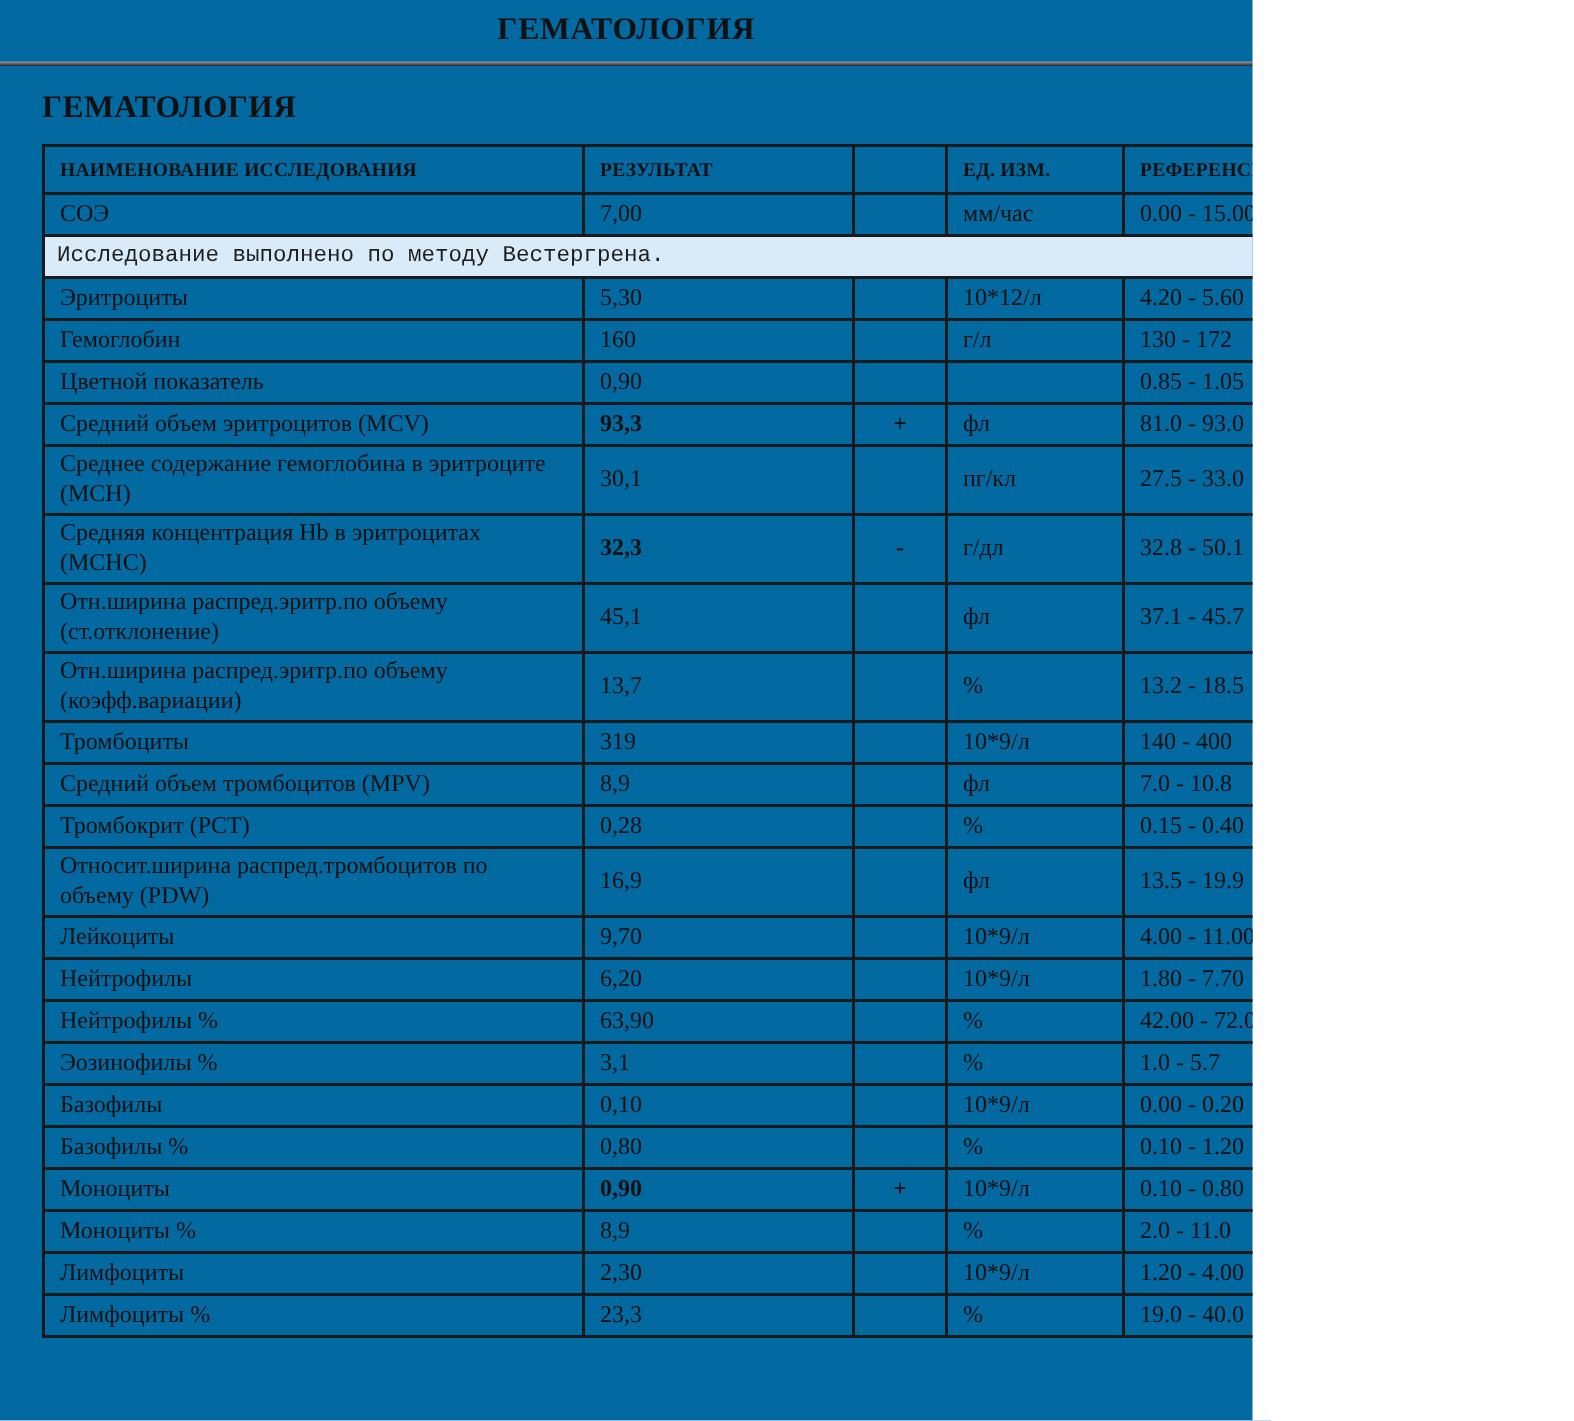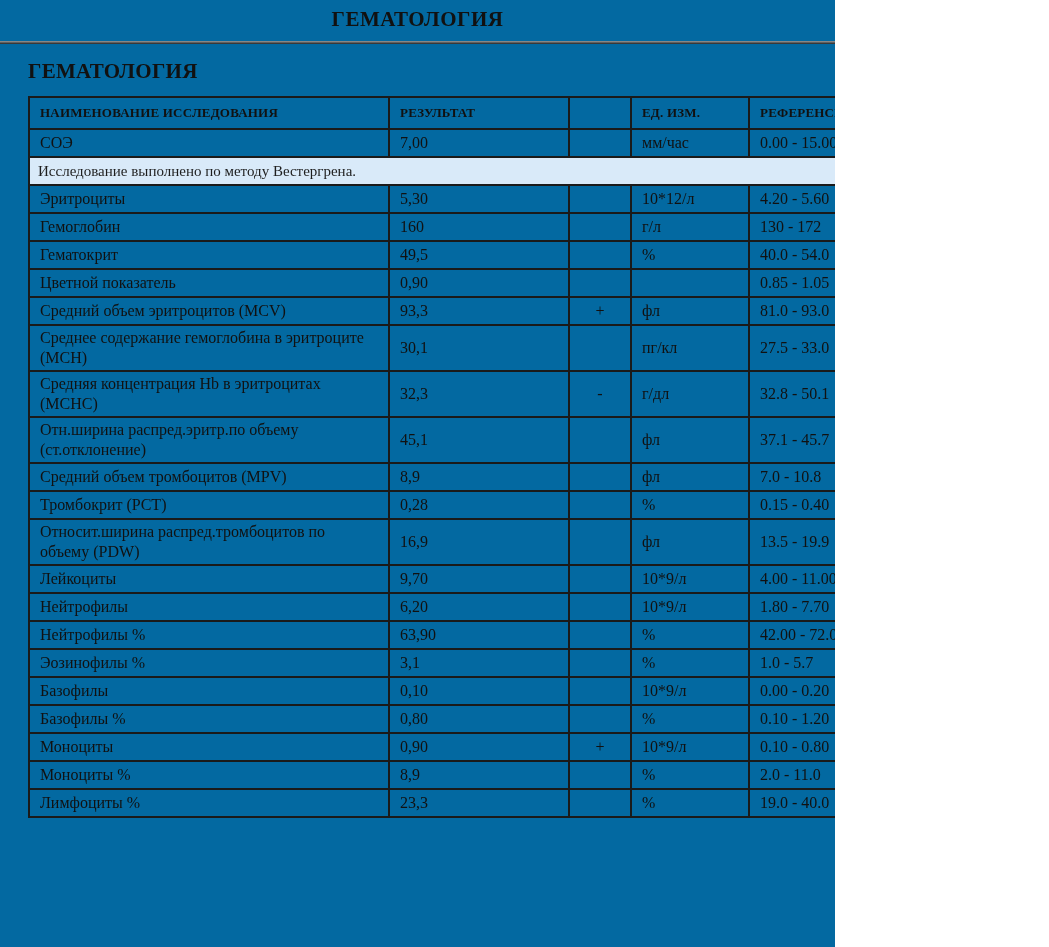--- a/index.html
+++ b/index.html
@@ -57,26 +57,26 @@
     letter-spacing: 0.2px;
   }
   table.lab td {
     height: 22px;
   }
   td.result-cell { padding-left: 12px; }
   td.flag-cell   { text-align: center; padding: 2px 2px; }
   td.ref-cell    { padding-left: 12px; }
   tr.note-row td {
     background: #d9eaf9;
-    font-family: Liberation Serif, serif;
+    font-family: Liberation Mono, monospace;
     font-size: 15px;
     color: #1e1e1e;
     padding-left: 8px;
   }
-  .bold { font-weight: normal; }
+  .bold { font-weight: bold; }
 </style>
 </head>
 <body>
 
 <div class="page">
 
   <div class="top-title">ГЕМАТОЛОГИЯ</div>
 
   <div class="rule"></div>
 
@@ -118,27 +118,20 @@
           <td class="ref-cell">4.20 - 5.60</td>
         </tr>
         <tr>
           <td class="name-cell">Гемоглобин</td>
           <td class="result-cell">160</td>
           <td class="flag-cell"></td>
           <td class="unit-cell">г/л</td>
           <td class="ref-cell">130 - 172</td>
         </tr>
         <tr>
-          <td class="name-cell">Гематокрит</td>
-          <td class="result-cell">49,5</td>
-          <td class="flag-cell"></td>
-          <td class="unit-cell">%</td>
-          <td class="ref-cell">40.0 - 54.0</td>
-        </tr>
-        <tr>
           <td class="name-cell">Цветной показатель</td>
           <td class="result-cell">0,90</td>
           <td class="flag-cell"></td>
           <td class="unit-cell"></td>
           <td class="ref-cell">0.85 - 1.05</td>
         </tr>
         <tr>
           <td class="name-cell">Средний объем эритроцитов (MCV)</td>
           <td class="result-cell bold">93,3</td>
           <td class="flag-cell bold">+</td>
@@ -160,20 +153,34 @@
           <td class="ref-cell">32.8 - 50.1</td>
         </tr>
         <tr>
           <td class="name-cell">Отн.ширина распред.эритр.по объему (ст.отклонение)</td>
           <td class="result-cell">45,1</td>
           <td class="flag-cell"></td>
           <td class="unit-cell">фл</td>
           <td class="ref-cell">37.1 - 45.7</td>
         </tr>
         <tr>
+          <td class="name-cell">Отн.ширина распред.эритр.по объему (коэфф.вариации)</td>
+          <td class="result-cell">13,7</td>
+          <td class="flag-cell"></td>
+          <td class="unit-cell">%</td>
+          <td class="ref-cell">13.2 - 18.5</td>
+        </tr>
+        <tr>
+          <td class="name-cell">Тромбоциты</td>
+          <td class="result-cell">319</td>
+          <td class="flag-cell"></td>
+          <td class="unit-cell">10*9/л</td>
+          <td class="ref-cell">140 - 400</td>
+        </tr>
+        <tr>
           <td class="name-cell">Средний объем тромбоцитов (MPV)</td>
           <td class="result-cell">8,9</td>
           <td class="flag-cell"></td>
           <td class="unit-cell">фл</td>
           <td class="ref-cell">7.0 - 10.8</td>
         </tr>
         <tr>
           <td class="name-cell">Тромбокрит (PCT)</td>
           <td class="result-cell">0,28</td>
           <td class="flag-cell"></td>
@@ -237,20 +244,27 @@
           <td class="ref-cell">0.10 - 0.80</td>
         </tr>
         <tr>
           <td class="name-cell">Моноциты %</td>
           <td class="result-cell">8,9</td>
           <td class="flag-cell"></td>
           <td class="unit-cell">%</td>
           <td class="ref-cell">2.0 - 11.0</td>
         </tr>
         <tr>
+          <td class="name-cell">Лимфоциты</td>
+          <td class="result-cell">2,30</td>
+          <td class="flag-cell"></td>
+          <td class="unit-cell">10*9/л</td>
+          <td class="ref-cell">1.20 - 4.00</td>
+        </tr>
+        <tr>
           <td class="name-cell">Лимфоциты %</td>
           <td class="result-cell">23,3</td>
           <td class="flag-cell"></td>
           <td class="unit-cell">%</td>
           <td class="ref-cell">19.0 - 40.0</td>
         </tr>
       </tbody>
   </table>
 
 </div>

